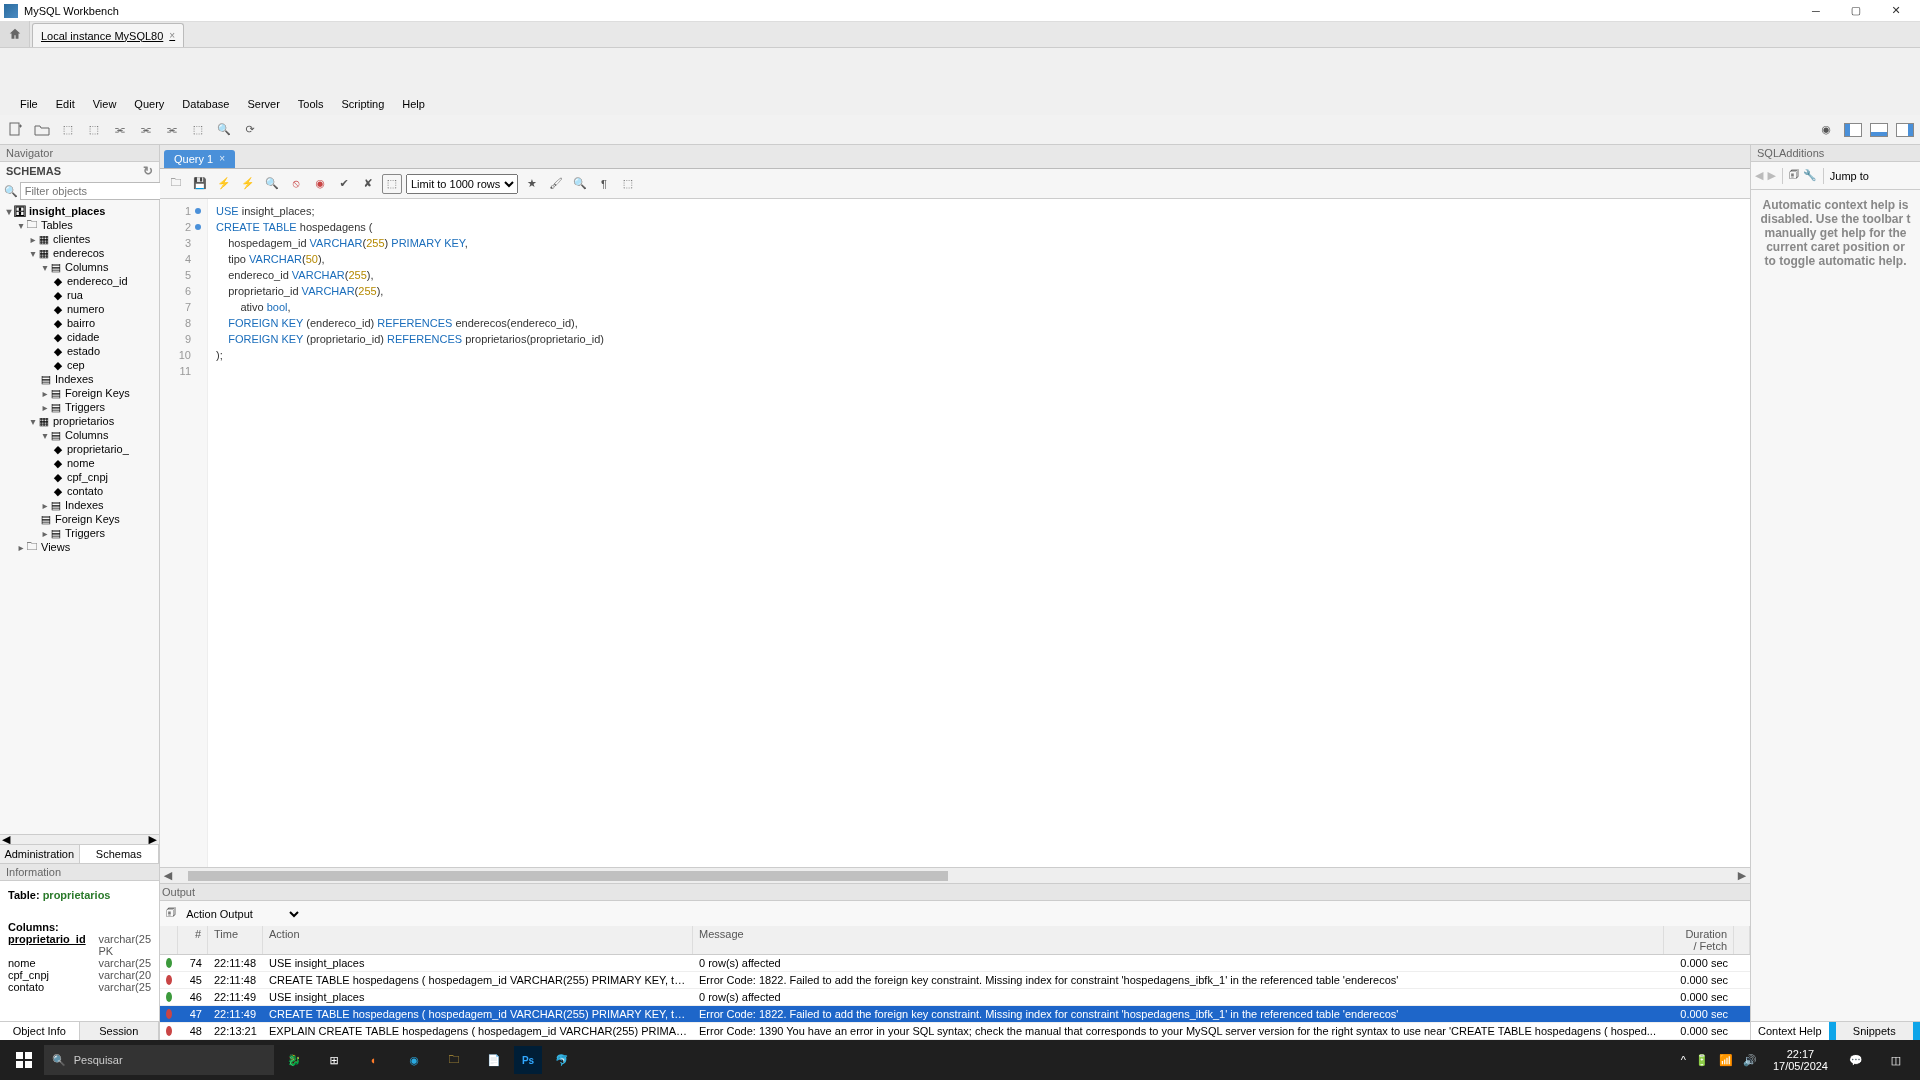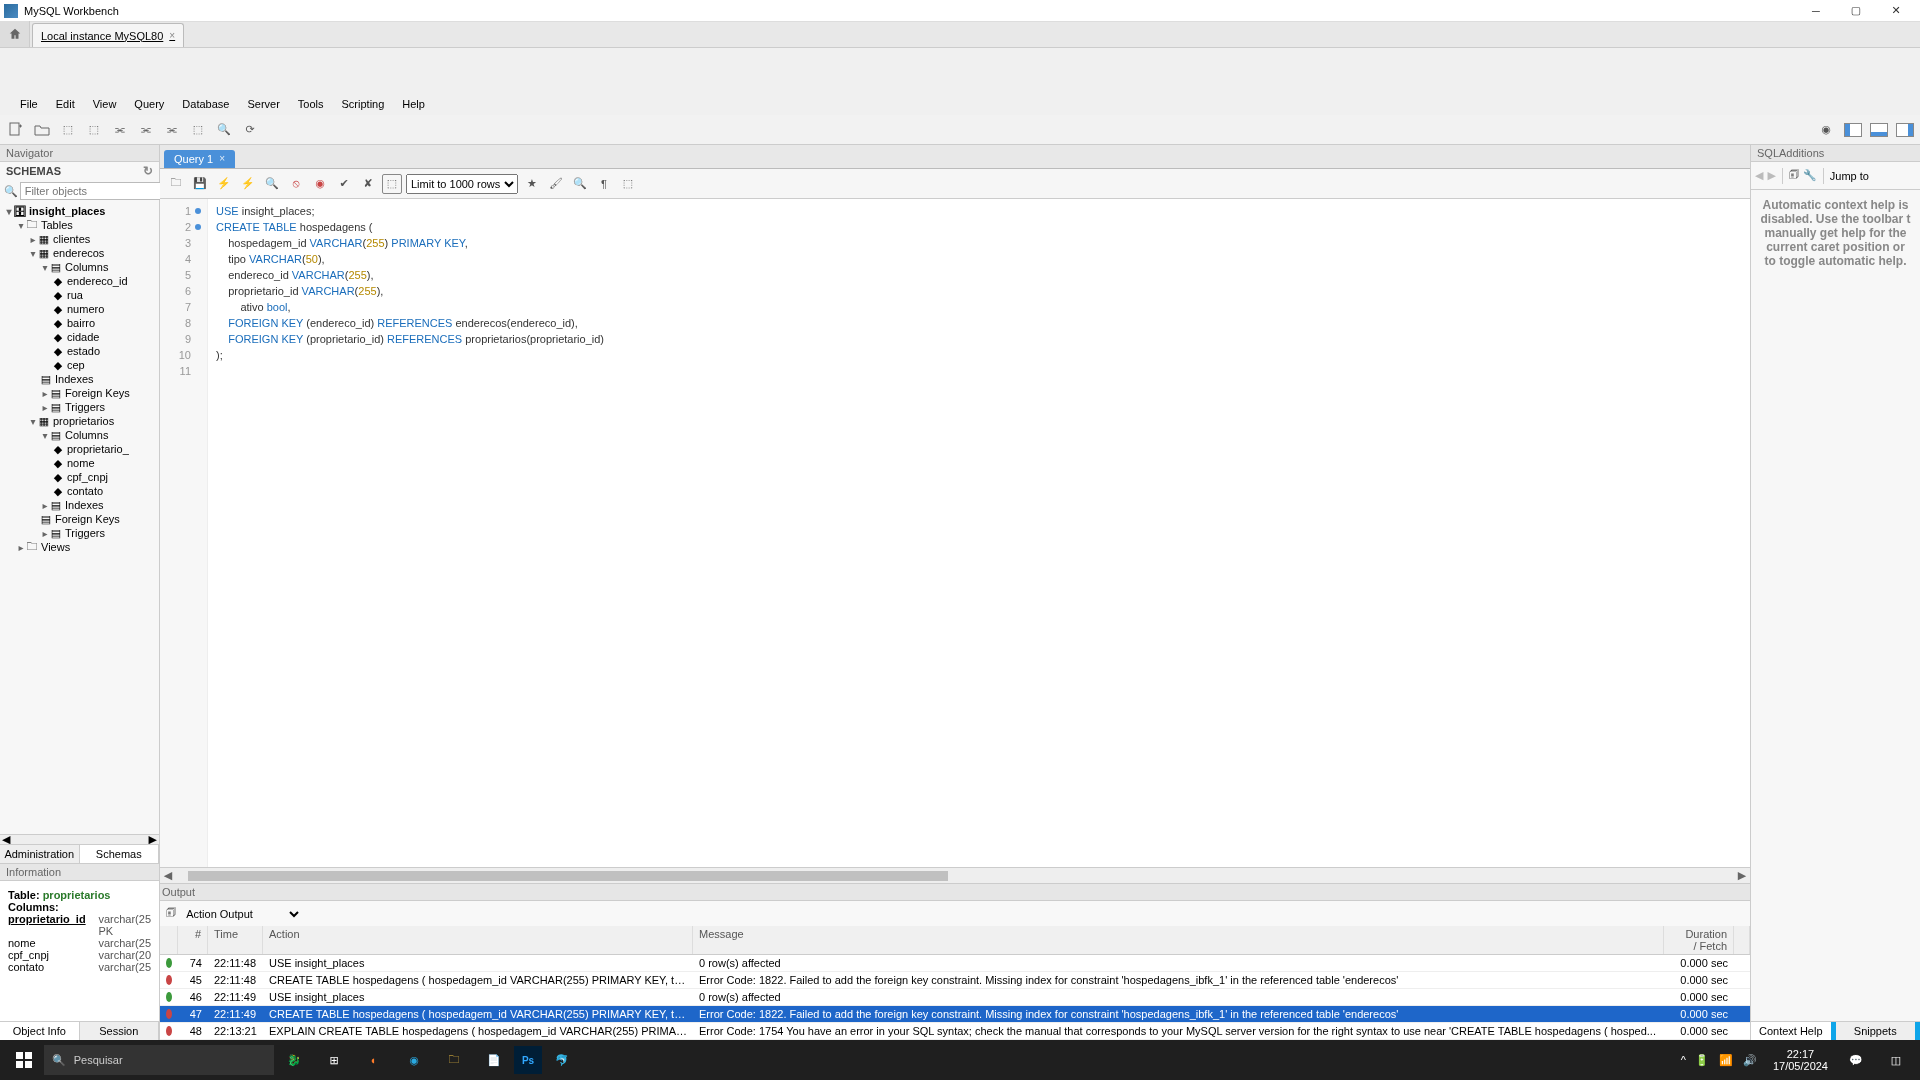--- a/index.html
+++ b/index.html
@@ -48,21 +48,21 @@
 .nav-tabs { display:flex; border-top:1px solid #ccc;}
 .nav-tab { flex:1; text-align:center; padding:3px 0; background:#eee; border-right:1px solid #ccc; font-size:11px;}
 .nav-tab.active{ background:#fff;}
 
 
 .info-panel { border-top:1px solid #ccc;}
 .info-body { padding:8px; background:#fff; height:140px; overflow:hidden;}
 .info-body .tbl { font-size:11px;}
 .info-body .tbl b{}
 .info-body .link{ color:#2a7a2a; font-weight:bold;}
-.info-body .cols{ margin-top:0;font-weight:bold;}
+.info-body .cols{ margin-top:20px;font-weight:bold;}
 .info-body .row{ display:flex; justify-content:space-between; font-size:10px;}
 .info-body .row .k{ }
 .info-body .row .v{ color:#555;}
 .info-body .uline{text-decoration:underline;}
 
 
 .center { flex:1; display:flex; flex-direction:column; min-width:0;}
 .query-tabs { height:24px; background:#e8e8e8; display:flex; align-items:flex-end; padding-left:4px; border-bottom:1px solid #bbb;}
 .query-tab { background:#4a90d9; color:#fff; padding:3px 10px; border-radius:3px 3px 0 0; display:flex; gap:6px;}
 .query-tab .x{ font-size:10px; opacity:.8;}
@@ -94,21 +94,21 @@
 .col-action{width:430px;}
 .col-msg{flex:1;}
 .col-dur{width:70px;text-align:right;}
 .status-ok{ width:10px;height:10px;border-radius:50%;background:#3c9a3c;display:inline-block;}
 .status-err{ width:10px;height:10px;border-radius:50%;background:#c94545;display:inline-block;}
 
 
 .right-panel { width:170px; background:#f7f7f7; border-left:1px solid #ccc; display:flex; flex-direction:column;}
 .right-body { flex:1; padding:8px; color:#888; font-weight:bold; font-size:12px; text-align:center;}
 .right-tabs { display:flex; border-top:1px solid #ccc;}
-.right-tab { flex:1; padding:3px 0; text-align:center; background:#eee; border-right:5px solid #0ea5e9; font-size:11px;}
+.right-tab { flex:1; padding:3px 0; text-align:center; background:#eee; border-right:7px solid #0ea5e9; font-size:11px;}
 .right-tab.active{background:#fff;}
 .right-tb { height:28px; display:flex; align-items:center; padding:0 4px; gap:4px; border-bottom:1px solid #ccc;}
 .right-tb .sep{ width:1px; height:16px; background:#ccc; margin:0 2px;}
 
 
 .taskbar { height:40px; background:#1f1f1f; display:flex; align-items:center; color:#fff; padding:0 4px;}
 .taskbar .start{ width:40px; height:40px; display:flex;align-items:center;justify-content:center;}
 .taskbar .search{ width:230px; height:30px; background:#333; display:flex;align-items:center; padding:0 8px; gap:8px; color:#ccc;}
 .taskbar .tbicon{ width:40px; height:40px; display:flex; align-items:center; justify-content:center;}
 .taskbar .spacer{flex:1;}
@@ -451,21 +451,21 @@
             <div class="col-dur">0.000 sec</div>
             <div style="width:16px"></div>
           </div>
           <div class="out-row">
             <div class="col-status">
               <span class="status-err"></span>
             </div>
             <div class="col-num">48</div>
             <div class="col-time">22:13:21</div>
             <div class="col-action">EXPLAIN CREATE TABLE hospedagens ( hospedagem_id VARCHAR(255) PRIMARY KEY,     tipo VARCHAR(50),   ...</div>
-            <div class="col-msg">Error Code: 1754 You have an error in your SQL syntax; check the manual that corresponds to your MySQL server version for the right syntax to use near 'CREATE TABLE hospedagens ( hosped...</div>
+            <div class="col-msg">Error Code: 1390 You have an error in your SQL syntax; check the manual that corresponds to your MySQL server version for the right syntax to use near 'CREATE TABLE hospedagens ( hosped...</div>
             <div class="col-dur">0.000 sec</div>
             <div style="width:16px"></div>
           </div>
         </div>
     </div>
   </div>
 
   <div class="right-panel">
     <div class="panel-header">SQLAdditions</div>
     <div class="right-tb">

